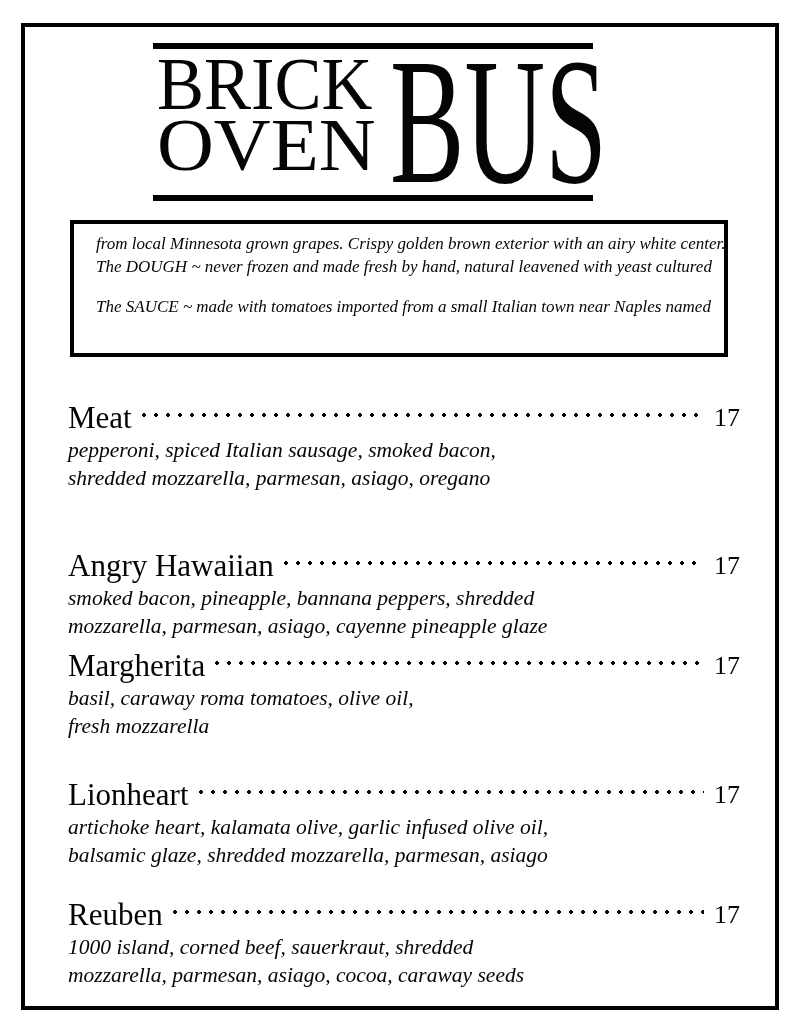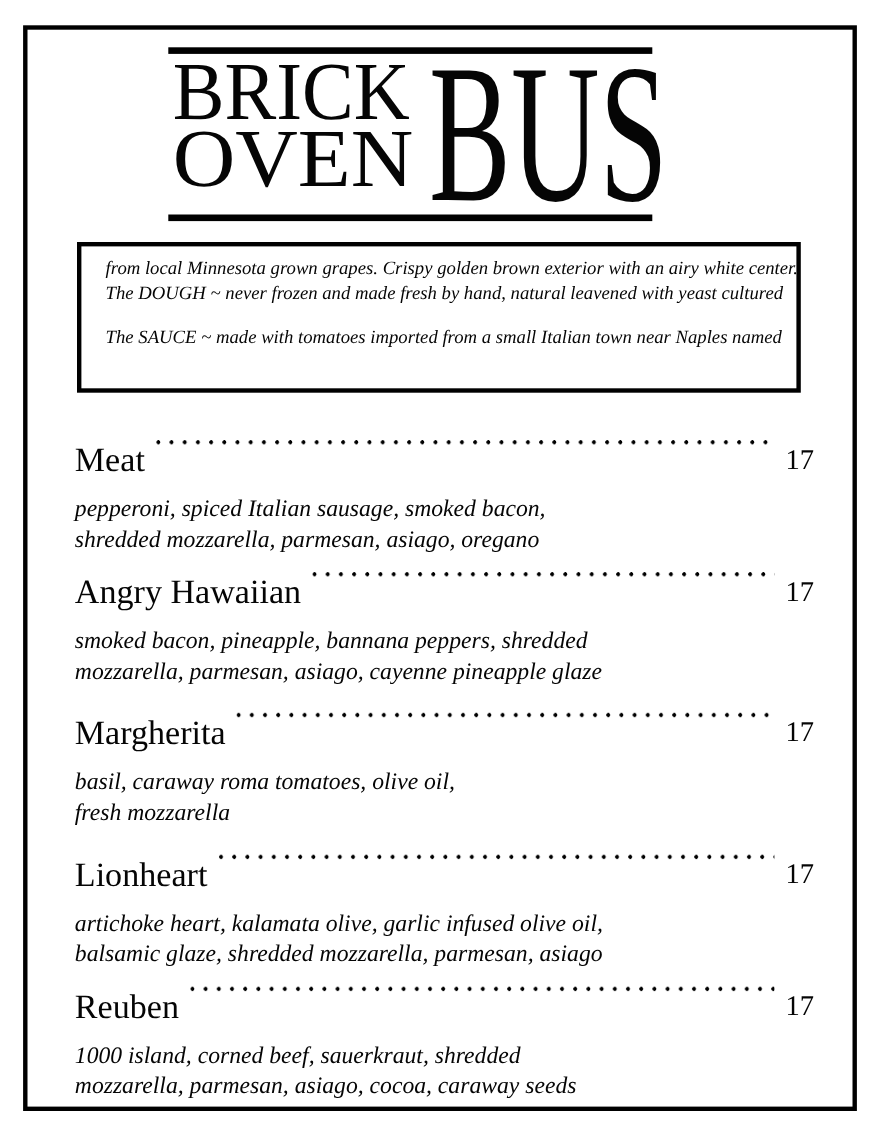--- a/index.html
+++ b/index.html
@@ -49,40 +49,40 @@
     font-style: italic;
     font-size: 17px; line-height: 23px;
     overflow: hidden;
   }
   .intro .tline { white-space: nowrap; }
   .intro .para2 { margin-top: 17px; }
 
   
   .menu-item { position: absolute; left: 68px; width: 672px; }
   .mi-0 { top: 400px; }
-  .mi-1 { top: 520px; }
+  .mi-1 { top: 548px; }
   .mi-2 { top: 648px; }
   .mi-3 { top: 777px; }
   .mi-4 { top: 897px; }
 
-  .item-row { display: flex; align-items: flex-start; height: 36px; }
+  .item-row { display: flex; align-items: center; height: 36px; }
   .item-name { font-size: 31px; line-height: 36px; white-space: nowrap; }
   .leader {
     flex: 1 1 auto;
     height: 4px;
     margin: 0 10px 7px 10px;
     background-image: radial-gradient(circle at 2px 2px, #000 1.6px, transparent 2px);
     background-size: 12px 4px;
     background-repeat: repeat-x;
   }
   .item-price { font-size: 26px; line-height: 36px; }
   .item-desc {
     font-style: italic;
     font-size: 21.5px; line-height: 28px;
-    margin-top: 12px;
+    margin-top: 0;
   }
   .item-desc .dline { white-space: nowrap; }
 </style>
 </head>
 <body>
 
 <div class="frame"></div>
 
 <div class="logo">
   <div class="logo-bar top"></div>

